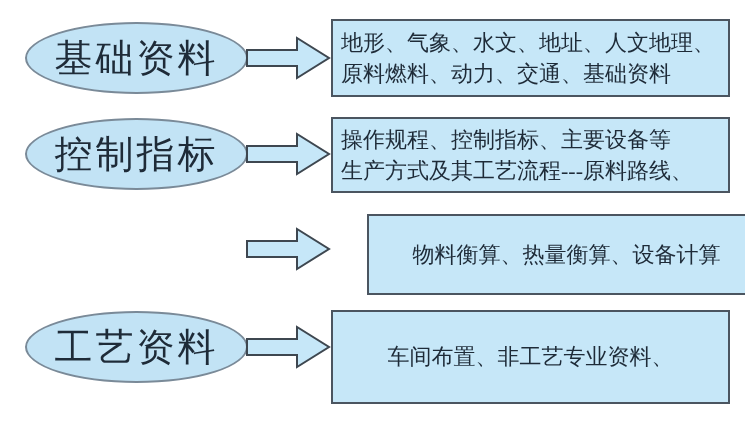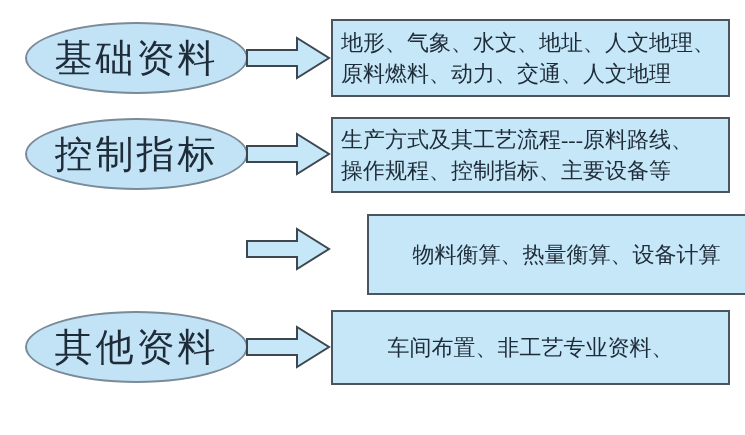--- a/index.html
+++ b/index.html
@@ -58,53 +58,53 @@
     color: var(--text, #1e2b38);
     padding: 0 8px;
   }
   .box.left   { align-items: flex-start; text-align: left; }
   .box.center { align-items: center; text-align: center; }
   .box .line  { white-space: nowrap; }
   
   .e1 { top: 22px; }  .a1 { top: 35px; }  .b1 { top: 19px;  height: 78px; }
   .e2 { top: 118px; } .a2 { top: 131px; } .b2 { top: 117px; height: 76px; }
   .e3 { top: 213px; } .a3 { top: 226px; } .b3 { top: 214px; height: 81px; margin-left: 36px; }
-  .e4 { top: 311px; } .a4 { top: 324px; } .b4 { top: 310px; height: 75px; }
+  .e4 { top: 311px; } .a4 { top: 324px; } .b4 { top: 310px; height: 94px; }
 </style>
 </head>
 <body>
 
 <div class="diagram">
 
   <div class="ellipse e1">基础资料</div>
   <svg class="arrow a1" viewBox="0 0 86 46" aria-hidden="true">
     <polygon points="1,15 51,15 51,3 83,23 51,43 51,31 1,31"></polygon>
   </svg>
   <div class="box left b1">
     <span class="line">地形、气象、水文、地址、人文地理、</span>
-    <span class="line">原料燃料、动力、交通、人文地理</span>
+    <span class="line">原料燃料、动力、交通、基础资料</span>
   </div>
 
   <div class="ellipse e2">控制指标</div>
   <svg class="arrow a2" viewBox="0 0 86 46" aria-hidden="true">
     <polygon points="1,15 51,15 51,3 83,23 51,43 51,31 1,31"></polygon>
   </svg>
   <div class="box left b2">
+    <span class="line">操作规程、控制指标、主要设备等</span>
     <span class="line">生产方式及其工艺流程---原料路线、</span>
-    <span class="line">操作规程、控制指标、主要设备等</span>
   </div>
 
   <svg class="arrow a3" viewBox="0 0 86 46" aria-hidden="true">
     <polygon points="1,15 51,15 51,3 83,23 51,43 51,31 1,31"></polygon>
   </svg>
   <div class="box center b3">
     <span class="line">物料衡算、热量衡算、设备计算</span>
   </div>
 
-  <div class="ellipse e4">其他资料</div>
+  <div class="ellipse e4">工艺资料</div>
   <svg class="arrow a4" viewBox="0 0 86 46" aria-hidden="true">
     <polygon points="1,15 51,15 51,3 83,23 51,43 51,31 1,31"></polygon>
   </svg>
   <div class="box center b4">
     <span class="line">车间布置、非工艺专业资料、</span>
   </div>
 
 </div>
 
 </body></html>

